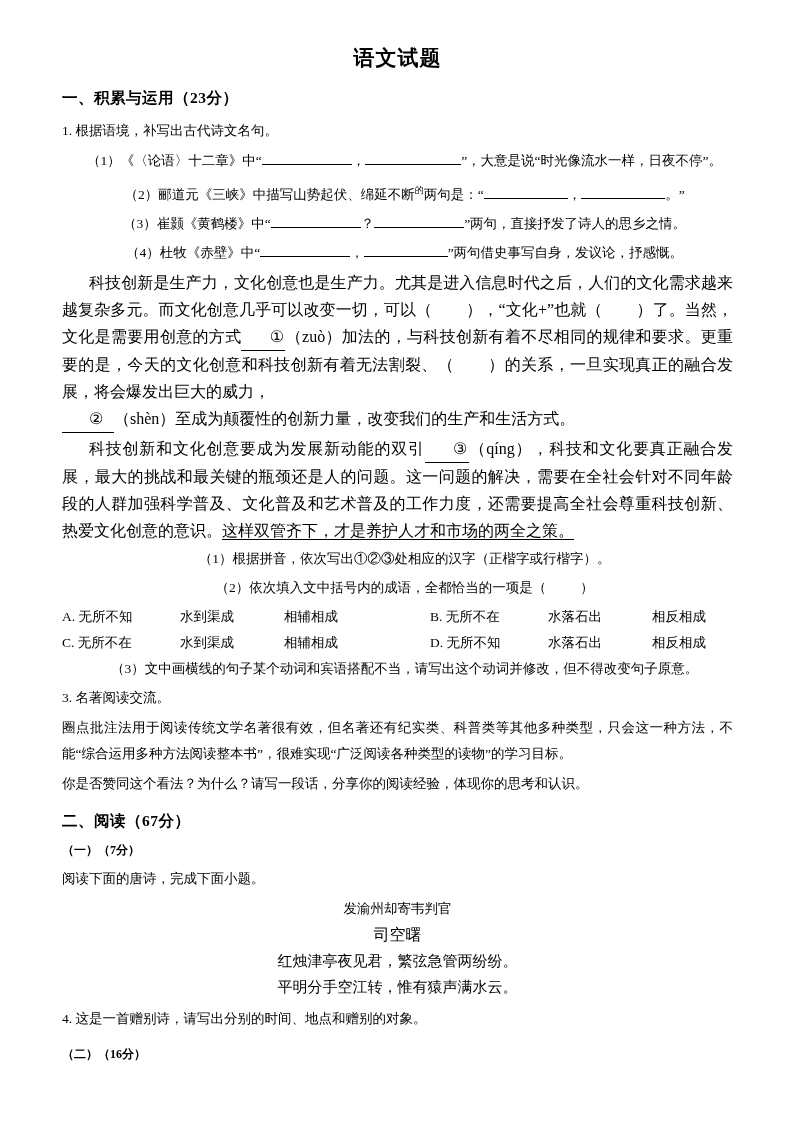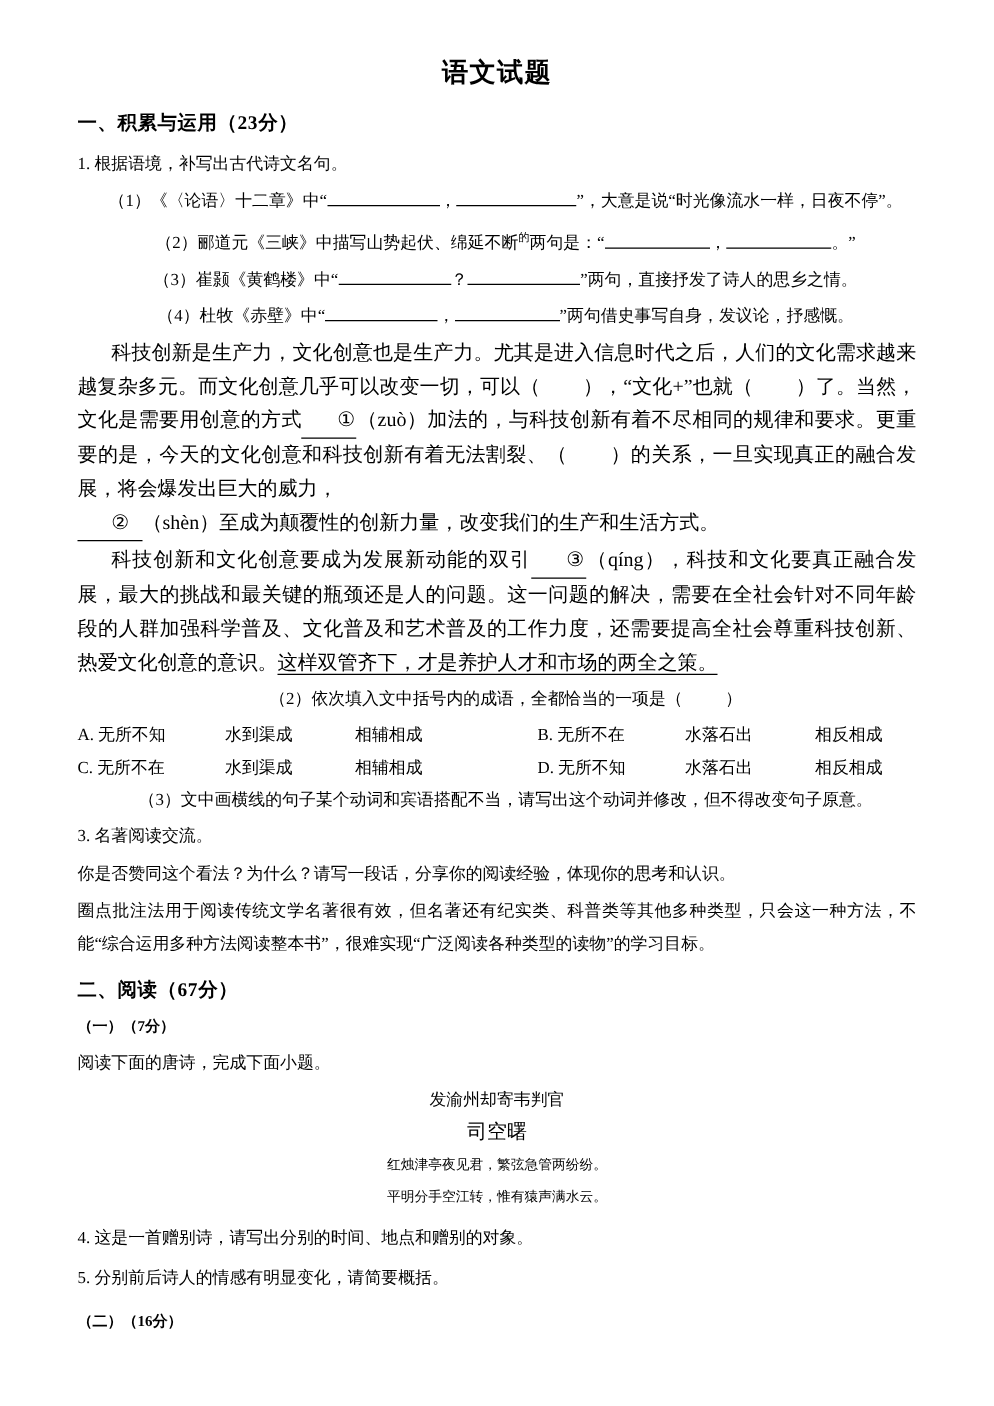--- a/index.html
+++ b/index.html
@@ -99,21 +99,21 @@
     margin: 2px 0 0 0;
   }
   .poem-author {
     text-align: center;
     font-size: 16px;
     line-height: 26px;
     margin: 0;
   }
   .poem-line {
     text-align: center;
-    font-size: 11px;
+    font-size: 15px;
     line-height: 26px;
     margin: 0;
   }
   .sub-head {
     font-size: 12px;
     font-weight: bold;
     margin: 10px 0 7px 0;
   }
   .tiny-sup {
     font-size: 9px;
@@ -149,20 +149,21 @@
 
 
   <div class="para">
     <span>科技创新是生产力，文化创意也是生产力。尤其是进入信息时代之后，人们的文化需求越来越复杂多元。而文化创意几乎可以改变一切，可以（</span><span class="paren-blank"></span><span>），“文化+”也就（</span><span class="paren-blank"></span><span>）了。当然，文化是需要用创意的方式</span><span class="numbox">①</span><span>（zuò）加法的，与科技创新有着不尽相同的规律和要求。更重要的是，今天的文化创意和科技创新有着无法割裂、（</span><span class="paren-blank"></span><span>）的关系，一旦实现真正的融合发展，将会爆发出巨大的威力，</span><br><span class="numbox2">②</span><span>（shèn）至成为颠覆性的创新力量，改变我们的生产和生活方式。</span>
   </div>
 
   <div class="para">
     <span>科技创新和文化创意要成为发展新动能的双引</span><span class="numbox">③</span><span>（qíng），科技和文化要真正融合发展，最大的挑战和最关键的瓶颈还是人的问题。这一问题的解决，需要在全社会针对不同年龄段的人群加强科学普及、文化普及和艺术普及的工作力度，还需要提高全社会尊重科技创新、热爱文化创意的意识。</span><span class="u-line">这样双管齐下，才是养护人才和市场的两全之策。</span>
   </div>
 
+  <div class="sub">（1）根据拼音，依次写出①②③处相应的汉字（正楷字或行楷字）。</div>
 
   <div class="sub">
     <span>（2）依次填入文中括号内的成语，全都恰当的一项是（</span><span class="paren-blank"></span><span>）</span>
   </div>
 
   <div class="opts">
     <span class="col" style="width:118px">A. 无所不知</span>
     <span class="col" style="width:104px">水到渠成</span>
     <span class="col" style="width:146px">相辅相成</span>
     <span class="col" style="width:118px">B. 无所不在</span>
@@ -176,33 +177,32 @@
     <span class="col" style="width:146px">相辅相成</span>
     <span class="col" style="width:118px">D. 无所不知</span>
     <span class="col" style="width:104px">水落石出</span>
     <span class="col">相反相成</span>
   </div>
 
   <div class="sub">（3）文中画横线的句子某个动词和宾语搭配不当，请写出这个动词并修改，但不得改变句子原意。</div>
 
   <div class="q">3. 名著阅读交流。</div>
 
+  <div class="q">圈点批注法用于阅读传统文学名著很有效，但名著还有纪实类、科普类等其他多种类型，只会这一种方法，不能“综合运用多种方法阅读整本书”，很难实现“广泛阅读各种类型的读物”的学习目标。</div>
+
   <div class="q">你是否赞同这个看法？为什么？请写一段话，分享你的阅读经验，体现你的思考和认识。</div>
-
-  <div class="q">圈点批注法用于阅读传统文学名著很有效，但名著还有纪实类、科普类等其他多种类型，只会这一种方法，不能“综合运用多种方法阅读整本书”，很难实现“广泛阅读各种类型的读物”的学习目标。</div>
 
   <div class="section-head">二、阅读（67分）</div>
 
   <div class="sub-head">（一）（7分）</div>
 
   <div class="q">阅读下面的唐诗，完成下面小题。</div>
 
   <div class="poem-title">发渝州却寄韦判官</div>
   <div class="poem-author">司空曙</div>
   <div class="poem-line">红烛津亭夜见君，繁弦急管两纷纷。</div>
   <div class="poem-line">平明分手空江转，惟有猿声满水云。</div>
 
   <div class="q" style="margin-top:6px">4. 这是一首赠别诗，请写出分别的时间、地点和赠别的对象。</div>
-  <div class="q" style="margin-top:6px">5. 分别前后诗人的情感有明显变化，请简要概括。</div>
 
   <div class="sub-head" style="margin-top:14px">（二）（16分）</div>
 
 </div>
 
 </body></html>

